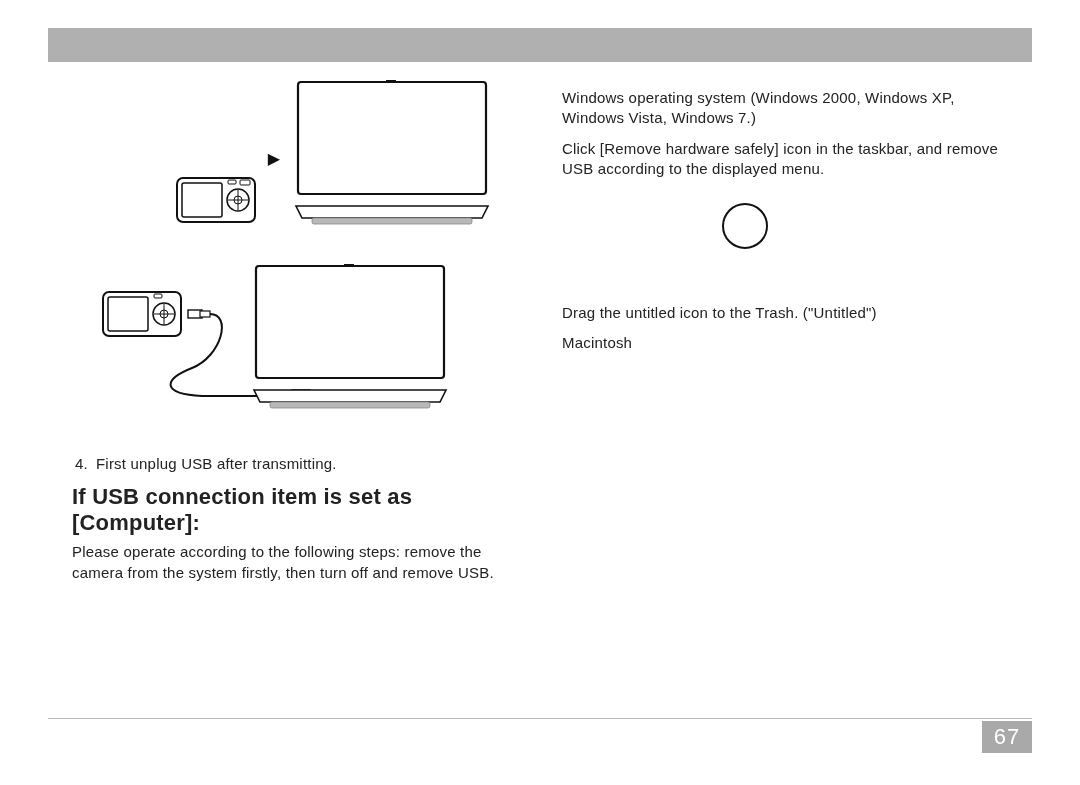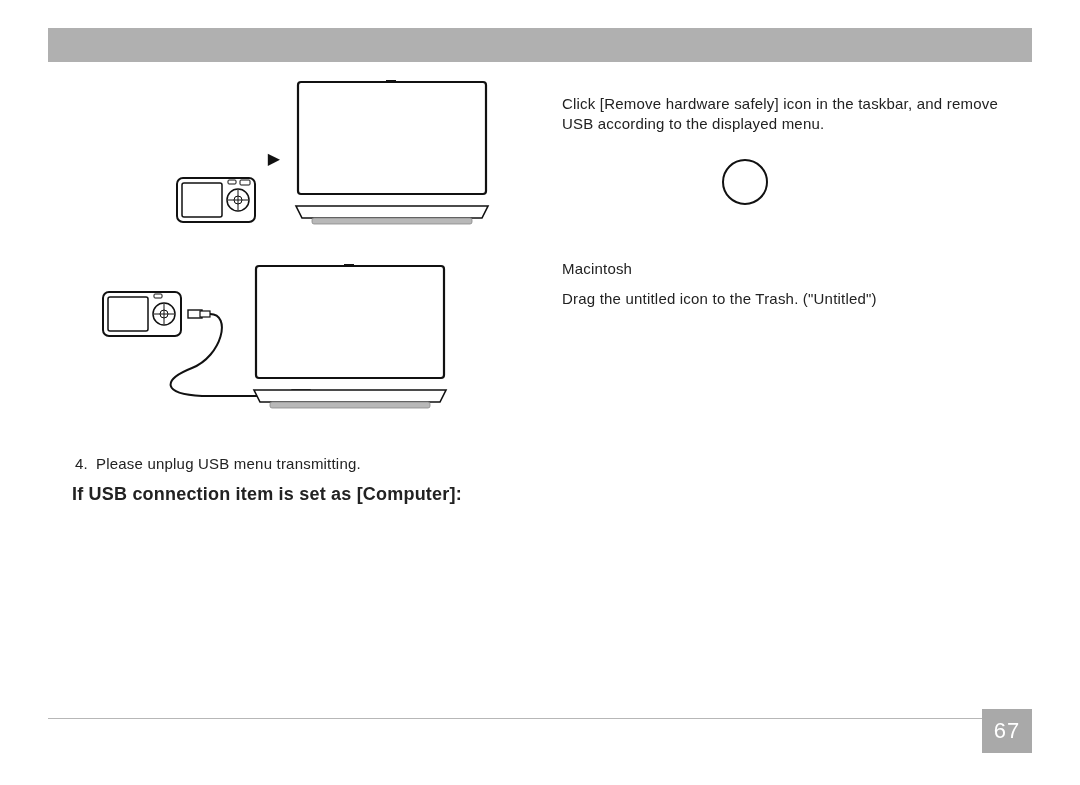--- a/index.html
+++ b/index.html
@@ -34,35 +34,35 @@
       gap: 10px;
       justify-content: flex-end;
       padding-right: 30px;
     }
     .camera-svg { flex-shrink: 0; }
     .monitor-svg { flex-shrink: 0; }
     .arrow { font-size: 16px; color:#111; margin: 0 2px 60px 2px; }
     .para { font-size: 15px; line-height: 1.35; letter-spacing: 0.2px; margin-bottom: 10px; }
     .list-line { display: flex; gap: 8px; margin-top: 16px; }
     .list-num { width: 16px; text-align: right; }
-    h3.sect { font-size: 18px; font-weight: 700; margin-bottom: 6px; letter-spacing: 0.2px; }
+    h3.sect { font-size: 22px; font-weight: 700; margin-bottom: 6px; letter-spacing: 0.2px; }
     .circle-icon {
       width: 46px; height: 46px; border: 2.2px solid #111; border-radius: 50%;
       margin: 24px 0 54px 160px;
     }
     .bottom-rule {
       position: absolute;
       left: 48px; right: 48px; bottom: 66px;
       height: 0;
       border-top: 1px solid #b7b7b7;
     }
     .page-num-box {
       position: absolute;
       right: 48px; bottom: 32px;
-      width: 50px; height: 44px;
+      width: 50px; height: 32px;
       background: #a9a9a9;
       color: #fff;
       font-size: 22px;
       display: flex; align-items: center; justify-content: center;
       letter-spacing: 1px;
     }
     .fig2-wrap { position: relative; width: 100%; height: 170px; }
     svg { overflow: visible; }
   </style>
 </head>
@@ -124,32 +124,34 @@
               <polygon points="4,128 196,128 190,140 10,140" fill="#fff" stroke="#111" stroke-width="1.6"></polygon>
               <rect x="20" y="140" width="160" height="6" rx="2" fill="#b8b8b8" stroke="#888" stroke-width="0.8"></rect>
               <rect x="94" y="2" width="10" height="3" fill="#111"></rect>
             </g>
           </svg>
         </div>
       </div>
 
       <div class="list-line para">
         <span class="list-num">4.</span>
-        <span>Please unplug USB menu transmitting.</span>
+        <span>First unplug USB after transmitting.</span>
       </div>
 
       <h3 class="sect">If USB connection item is set as [Computer]:</h3>
 
+      <p class="para">Please operate according to the following steps: remove the camera from the system firstly, then turn off and remove USB.</p>
     </div>
 
     <div class="col-right">
+      <p class="para">Windows operating system (Windows 2000, Windows XP, Windows Vista, Windows 7.)</p>
       <p class="para" style="margin-top:6px">Click [Remove hardware safely] icon in the taskbar, and remove USB according to the displayed menu.</p>
 
       <div class="circle-icon"></div>
 
+      <p class="para">Drag the untitled icon to the Trash. ("Untitled")</p>
       <p class="para">Macintosh</p>
-      <p class="para">Drag the untitled icon to the Trash. ("Untitled")</p>
     </div>
   </div>
 
   <div class="bottom-rule"></div>
   <div class="page-num-box">67</div>
 </div>
 
 </body></html>

